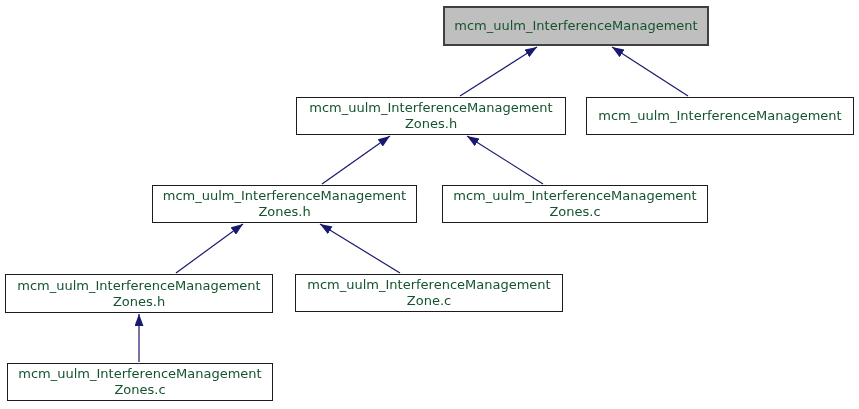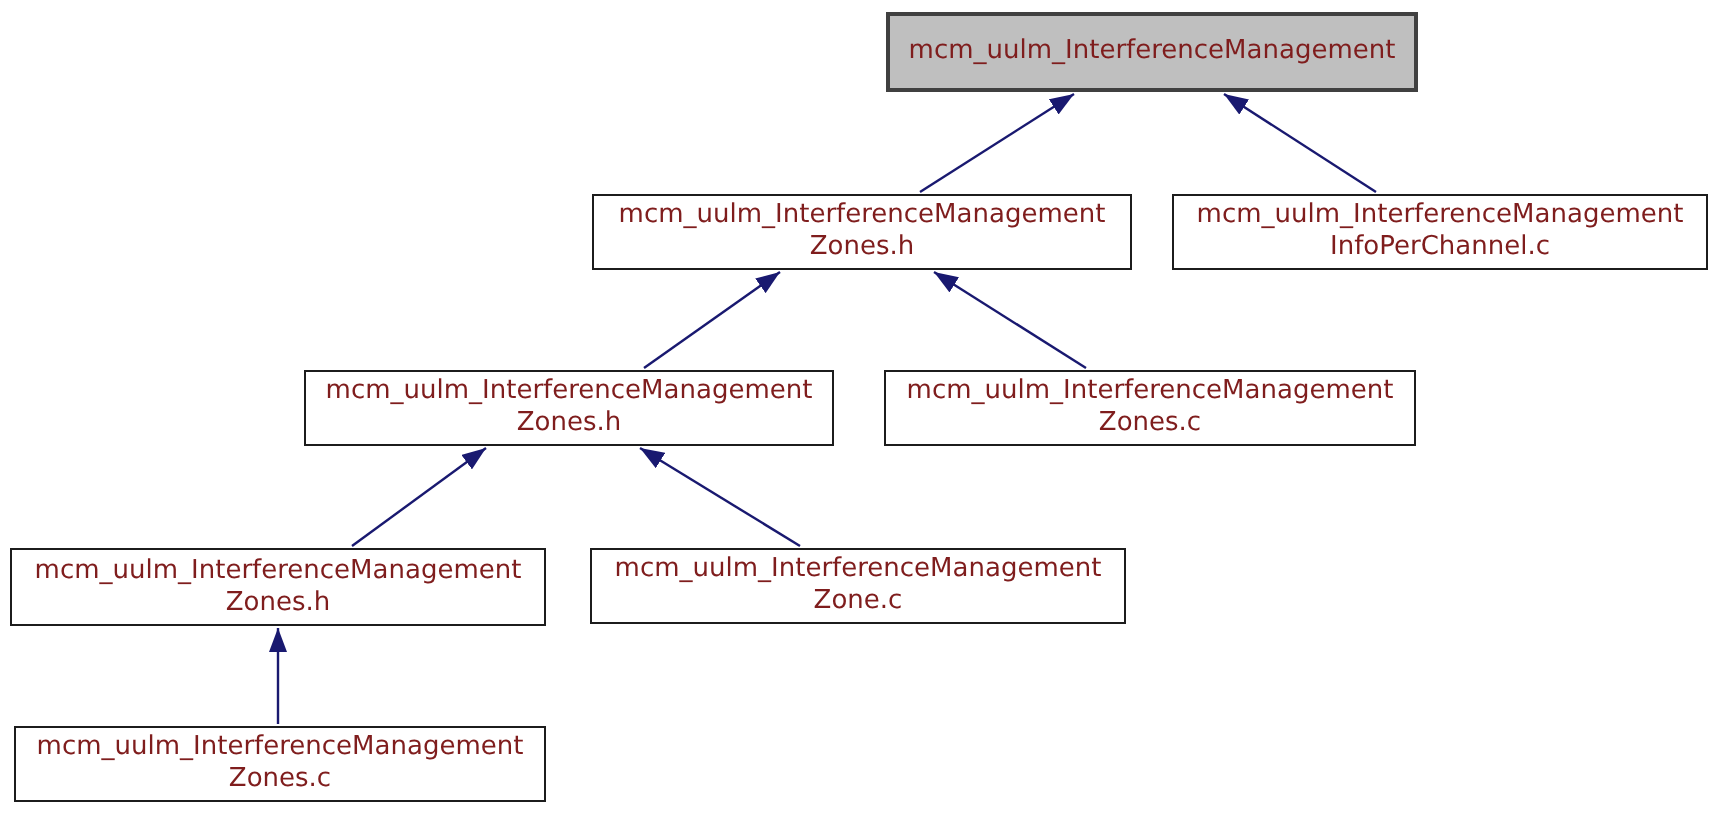--- a/index.html
+++ b/index.html
@@ -26,21 +26,21 @@
   .node {
     position: absolute;
     box-sizing: border-box;
     background: #ffffff;
     border: 1px solid #1c1c1c;
     display: flex;
     flex-direction: column;
     justify-content: center;
     align-items: center;
     text-align: center;
-    color: #7f1d1d;
+    color: #14532d;
     font-size: 13px;
     line-height: 16px;
     cursor: pointer;
   }
   .node.highlighted {
     background: #bfbfbf;
     border: 2px solid #404040;
     cursor: default;
   }
   .node-line {
@@ -67,21 +67,20 @@
     </svg>
 <div class="node highlighted" style="left: 443px; top: 6px; width: 266px; height: 40px; background: rgb(191, 191, 191); border-color: rgb(64, 64, 64);">
       <div class="node-line">mcm_uulm_InterferenceManagement</div>
     </div>
     <div class="node" style="left: 296px; top: 97px; width: 270px; height: 38px; background: rgb(255, 255, 255); border-color: rgb(28, 28, 28);">
       <div class="node-line">mcm_uulm_InterferenceManagement</div>
       <div class="node-line">Zones.h</div>
     </div>
     <div class="node" style="left: 586px; top: 97px; width: 268px; height: 38px; background: rgb(255, 255, 255); border-color: rgb(28, 28, 28);">
       <div class="node-line">mcm_uulm_InterferenceManagement</div>
-      <div class="node-line">InfoPerChannel.c</div>
     </div>
     <div class="node" style="left: 152px; top: 185px; width: 265px; height: 38px; background: rgb(255, 255, 255); border-color: rgb(28, 28, 28);">
       <div class="node-line">mcm_uulm_InterferenceManagement</div>
       <div class="node-line">Zones.h</div>
     </div>
     <div class="node" style="left: 442px; top: 185px; width: 266px; height: 38px; background: rgb(255, 255, 255); border-color: rgb(28, 28, 28);">
       <div class="node-line">mcm_uulm_InterferenceManagement</div>
       <div class="node-line">Zones.c</div>
     </div>
     <div class="node" style="left: 5px; top: 274px; width: 268px; height: 39px; background: rgb(255, 255, 255); border-color: rgb(28, 28, 28);">

